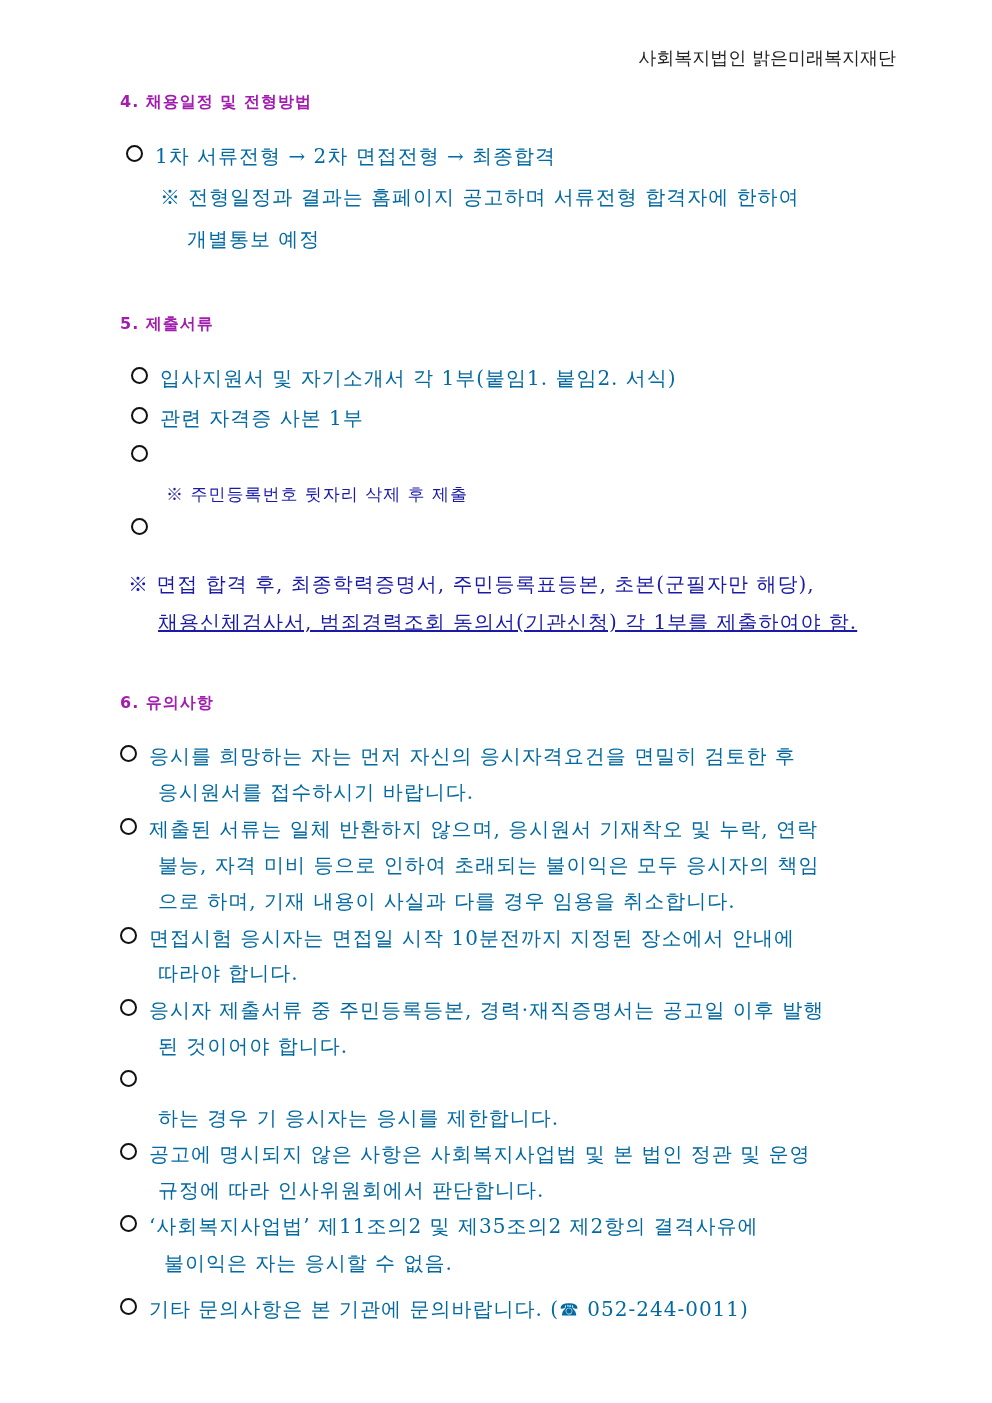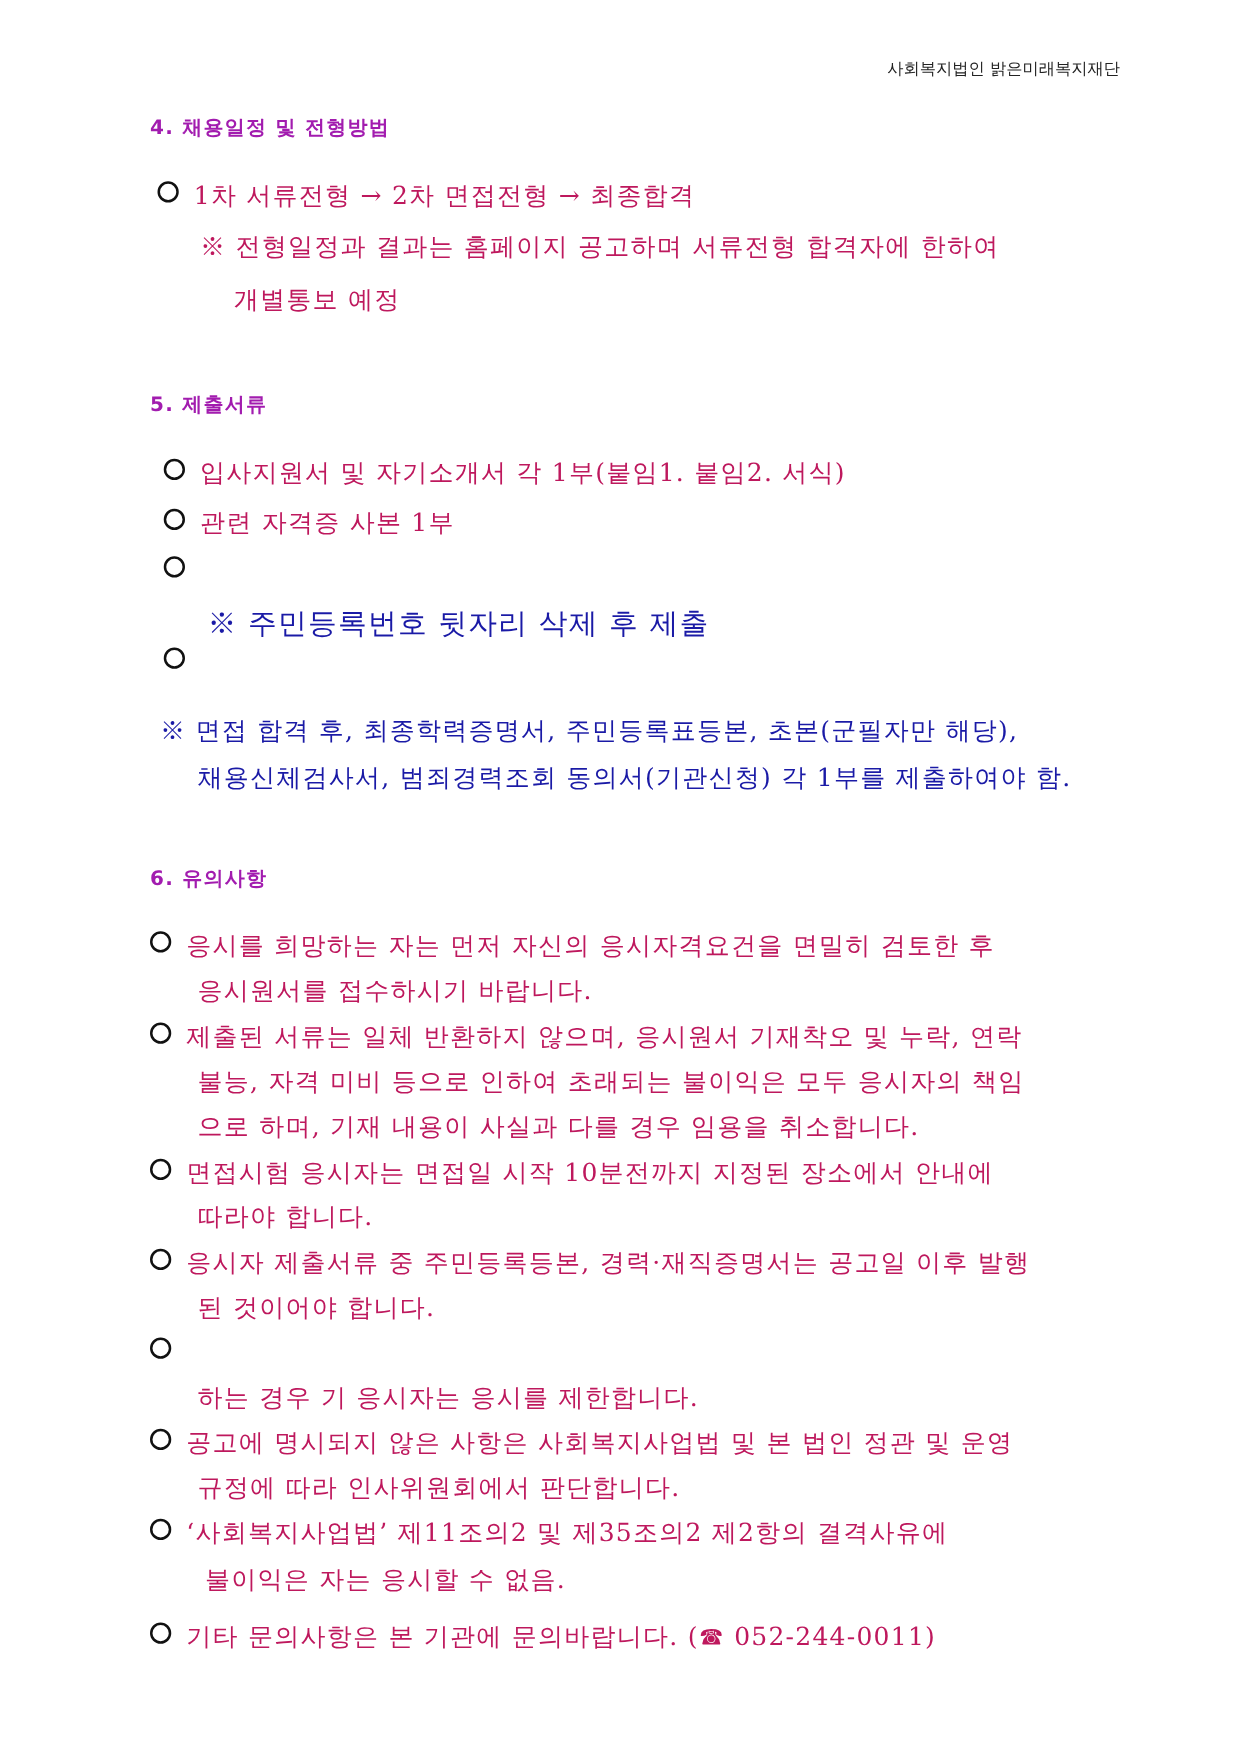--- a/index.html
+++ b/index.html
@@ -1,43 +1,43 @@
 <!DOCTYPE html>
 <html><head>
 <meta charset="utf-8">
 <style>
   html, body { margin: 0; padding: 0; background: #ffffff; }
   body { width: 992px; height: 1403px; position: relative; overflow: hidden;
          font-family: "DejaVu Serif", "Liberation Serif", serif; color: #111; }
   .abs { position: absolute; white-space: nowrap; }
-  .header { right: 96px; top: 46px; font-family: "DejaVu Sans", sans-serif; font-size: 13px; color: #222; }
+  .header { right: 96px; top: 46px; font-family: "DejaVu Sans", sans-serif; font-size: 18px; color: #222; }
   .h { font-family: "DejaVu Sans", sans-serif; font-weight: bold; font-size: 16px; color: #a21caf; letter-spacing: 1px; }
-  .line { font-size: 20px; letter-spacing: 1px; color: #be185d; }
+  .line { font-size: 20px; letter-spacing: 1px; color: #0369a1; }
   .blue { color: #1a1aa6; }
-  .small { font-size: 23px; }
+  .small { font-size: 17px; }
   .circle { display:inline-block; width:13px; height:13px; border:2px solid #111; border-radius:50%; vertical-align: 1px; margin-right: 12px; }
 </style>
 </head>
 <body>
 
 <div class="abs header">사회복지법인 밝은미래복지재단</div>
 
 <div class="abs h" style="left:120px; top:92px;">4. 채용일정 및 전형방법</div>
 <div class="abs line" style="left:126px; top:143px;"><span class="circle"></span><span>1차 서류전형 → 2차 면접전형 → 최종합격</span></div>
 <div class="abs line" style="left:160px; top:184px;">※ 전형일정과 결과는 홈페이지 공고하며 서류전형 합격자에 한하여</div>
 <div class="abs line" style="left:187px; top:226px;">개별통보 예정</div>
 
 <div class="abs h" style="left:120px; top:314px;">5. 제출서류</div>
 <div class="abs line" style="left:131px; top:365px;"><span class="circle"></span><span>입사지원서 및 자기소개서 각 1부(붙임1. 붙임2. 서식)</span></div>
 <div class="abs line" style="left:131px; top:405px;"><span class="circle"></span><span>관련 자격증 사본 1부</span></div>
 <div class="abs line" style="left:131px; top:444px;"><span class="circle"></span></div>
 <div class="abs line blue small" style="left:166px; top:483px;">※ 주민등록번호 뒷자리 삭제 후 제출</div>
 <div class="abs line" style="left:131px; top:517px;"><span class="circle"></span></div>
 <div class="abs line blue" style="left:128px; top:571px;">※ 면접 합격 후, 최종학력증명서, 주민등록표등본, 초본(군필자만 해당),</div>
-<div class="abs line blue" style="left:158px; top:609px;">채용신체검사서, 범죄경력조회 동의서(기관신청) 각 1부를 제출하여야 함.</div>
+<div class="abs line blue" style="left:158px; top:609px;text-decoration:underline;">채용신체검사서, 범죄경력조회 동의서(기관신청) 각 1부를 제출하여야 함.</div>
 
 <div class="abs h" style="left:120px; top:693px;">6. 유의사항</div>
 
 <div class="abs line" style="left:120px; top:743px;"><span class="circle"></span><span>응시를 희망하는 자는 먼저 자신의 응시자격요건을 면밀히 검토한 후</span></div>
 <div class="abs line" style="left:158px; top:779px;">응시원서를 접수하시기 바랍니다.</div>
 
 <div class="abs line" style="left:120px; top:816px;"><span class="circle"></span><span>제출된 서류는 일체 반환하지 않으며, 응시원서 기재착오 및 누락, 연락</span></div>
 <div class="abs line" style="left:158px; top:852px;">불능, 자격 미비 등으로 인하여 초래되는 불이익은 모두 응시자의 책임</div>
 <div class="abs line" style="left:158px; top:888px;">으로 하며, 기재 내용이 사실과 다를 경우 임용을 취소합니다.</div>
 

